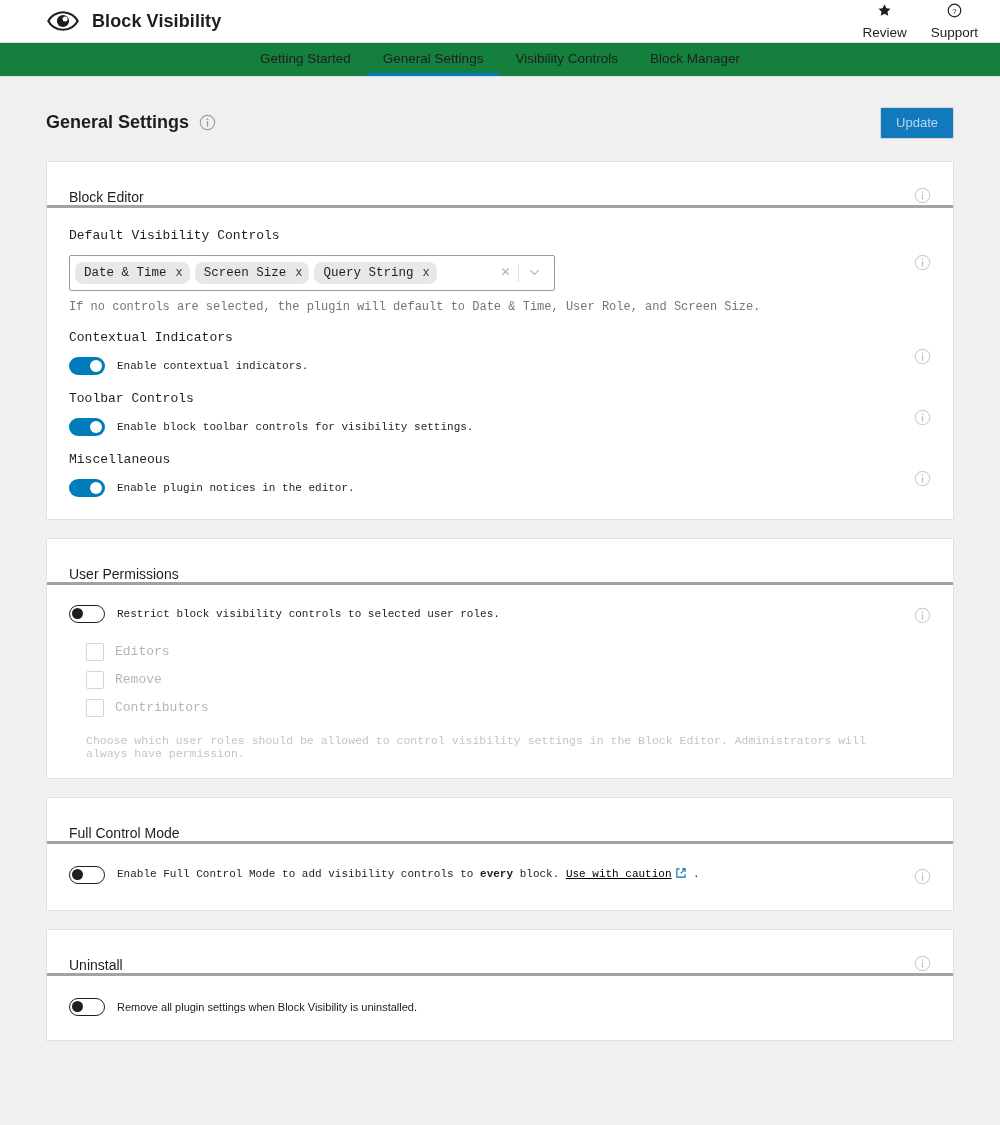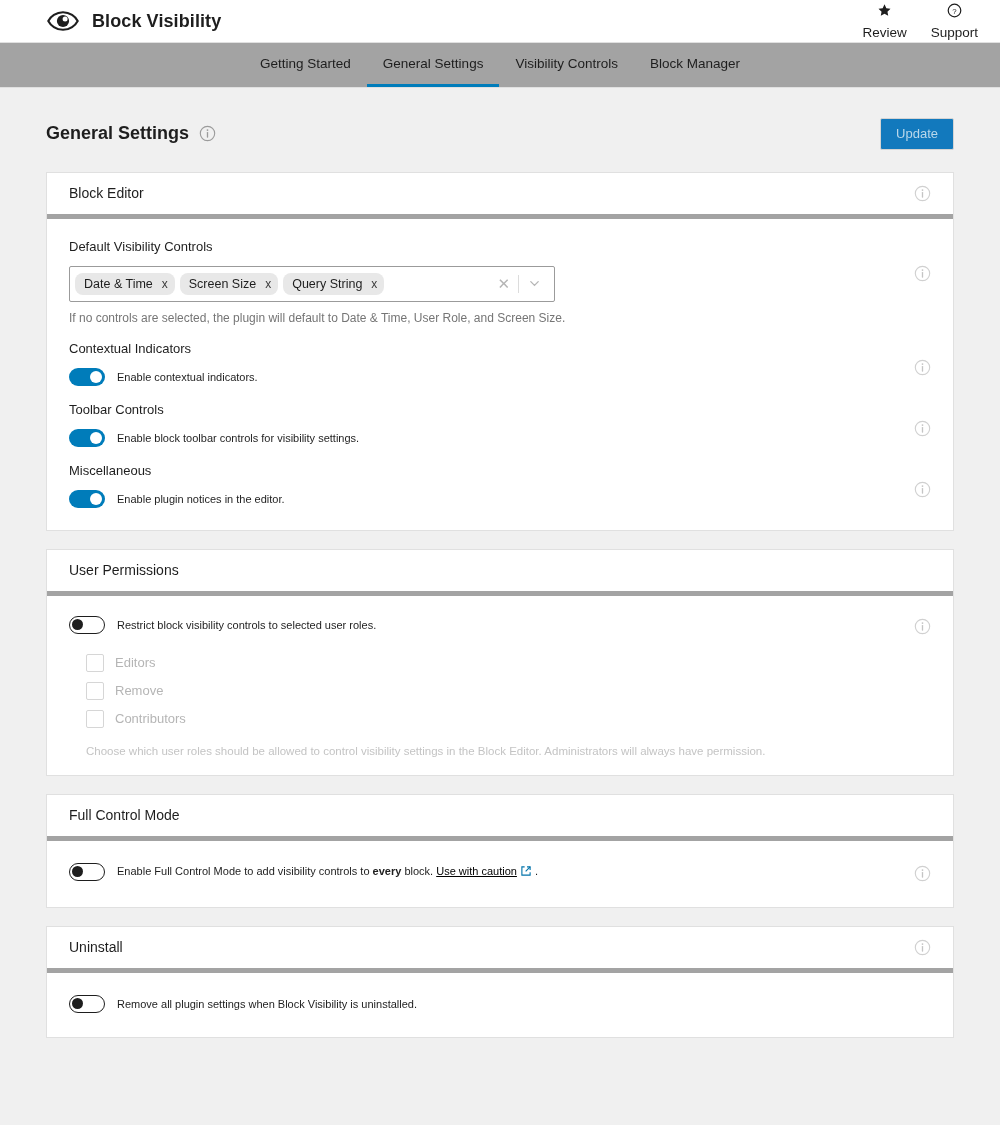--- a/index.html
+++ b/index.html
@@ -33,22 +33,22 @@
   .masthead-links { display: flex; align-items: center; gap: 24px; }
   .mast-link {
     display: flex; align-items: center; gap: 7px;
     font-size: 13.5px; color: #1e1e1e;
     text-decoration: none; cursor: pointer; flex-direction: column;
   }
   .mast-link .glyph { display: flex; align-items: center; }
 
   
   .tabbar {
-    background: #a3a3a3;
-    height: 45px;
+    background: #15803d;
+    height: 34px;
     display: flex;
     justify-content: center;
     align-items: stretch;
     border-bottom: 1px solid #e0e0e0;
   }
   .tab {
     display: flex; align-items: center;
     padding: 0 16px;
     font-size: 13.5px;
     color: #1e1e1e;
@@ -85,43 +85,44 @@
     line-height: 1.2;
   }
 
   
   .panel {
     background: #fff;
     border: 1px solid #e0e0e0;
     margin-bottom: 18px;
   }
   .panel-head {
-    display: flex; align-items: center;
+    display: flex; align-items: flex-end;
     padding: 0 22px;
     height: 46px;
-    border-bottom: 5px solid #a3a3a3;
+    border-bottom: 3px solid #a3a3a3;
   }
   .panel-head-title {
     font-size: 14px; color: #1e1e1e; font-weight: normal;
     margin: 0;
   }
   .panel-head-spacer { flex: 1 1 auto; }
   .panel-body { padding: 20px 22px 22px 22px; }
 
   
   .info-icon {
     width: 18px; height: 18px; flex: none;
     display: inline-flex; align-items: center; justify-content: center;
     cursor: pointer;
   }
 
   
   .setting {
     display: flex;
     align-items: flex-start;
+    font-family: Liberation Mono, monospace;
   }
   .setting-main { flex: 1 1 auto; min-width: 0; }
   .setting-info {
     flex: none; width: 20px; display: flex; justify-content: flex-end;
     padding-top: 2px;
   }
   .field-label {
     font-size: 13px; color: #1e1e1e;
     margin: 0 0 12px 0;
     display: block;

